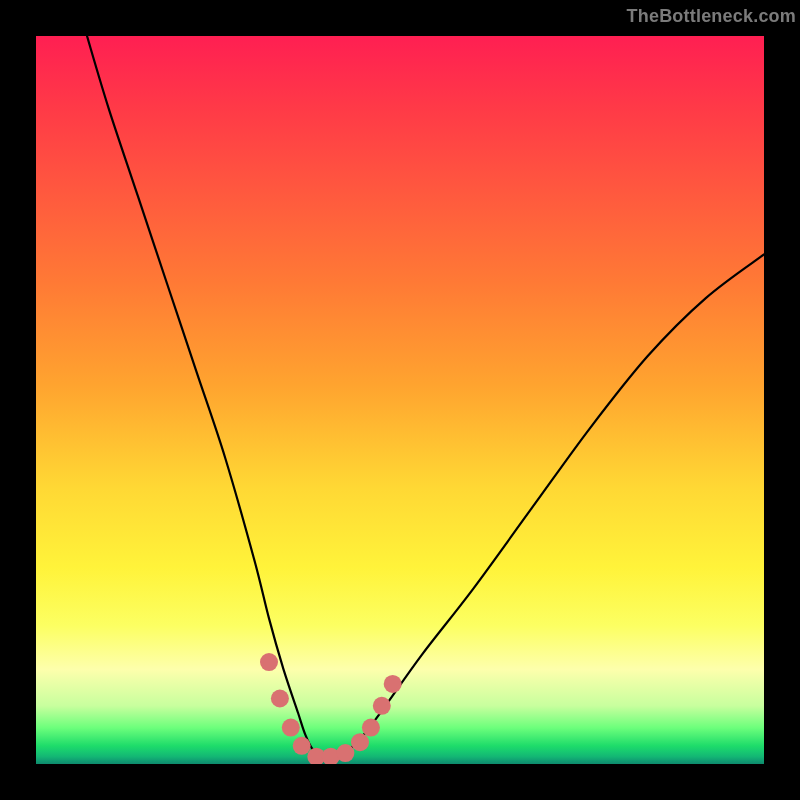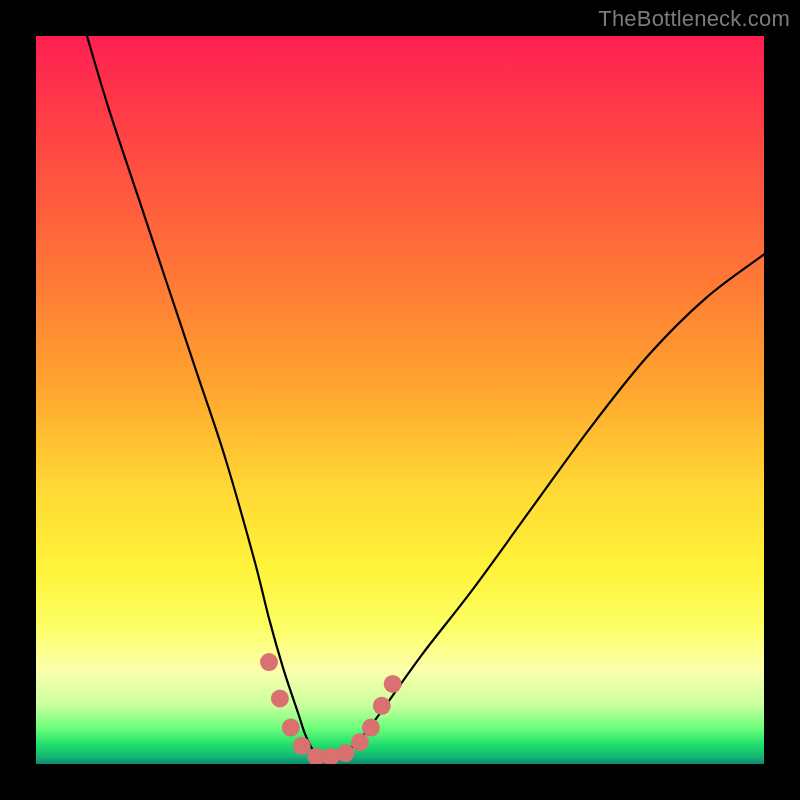--- a/index.html
+++ b/index.html
@@ -13,24 +13,24 @@
   }
   .frame {
     position: absolute;
     left: 0; top: 0;
     width: 800px; height: 800px;
     background: #000;
   }
   .watermark {
     position: absolute;
     top: 6px;
-    right: 10px;
+    right: 4px;
     color: #7b7b7b;
-    font-size: 22px;
-    font-weight: 400;
+    font-size: 18px;
+    font-weight: 700;
     letter-spacing: 0.2px;
     z-index: 5;
   }
   .plot {
     position: absolute;
     left: 36px;
     top: 36px;
     width: 728px;
     height: 728px;
     background: linear-gradient(

